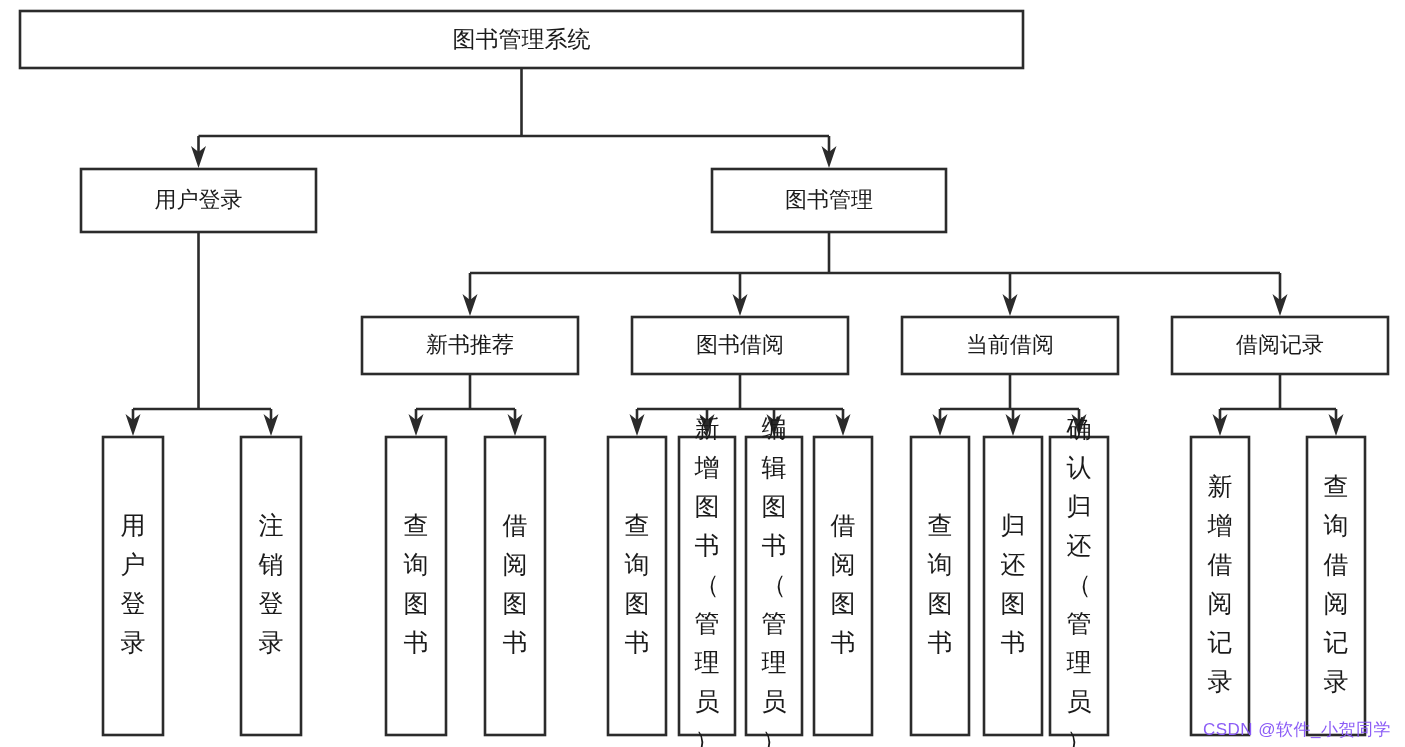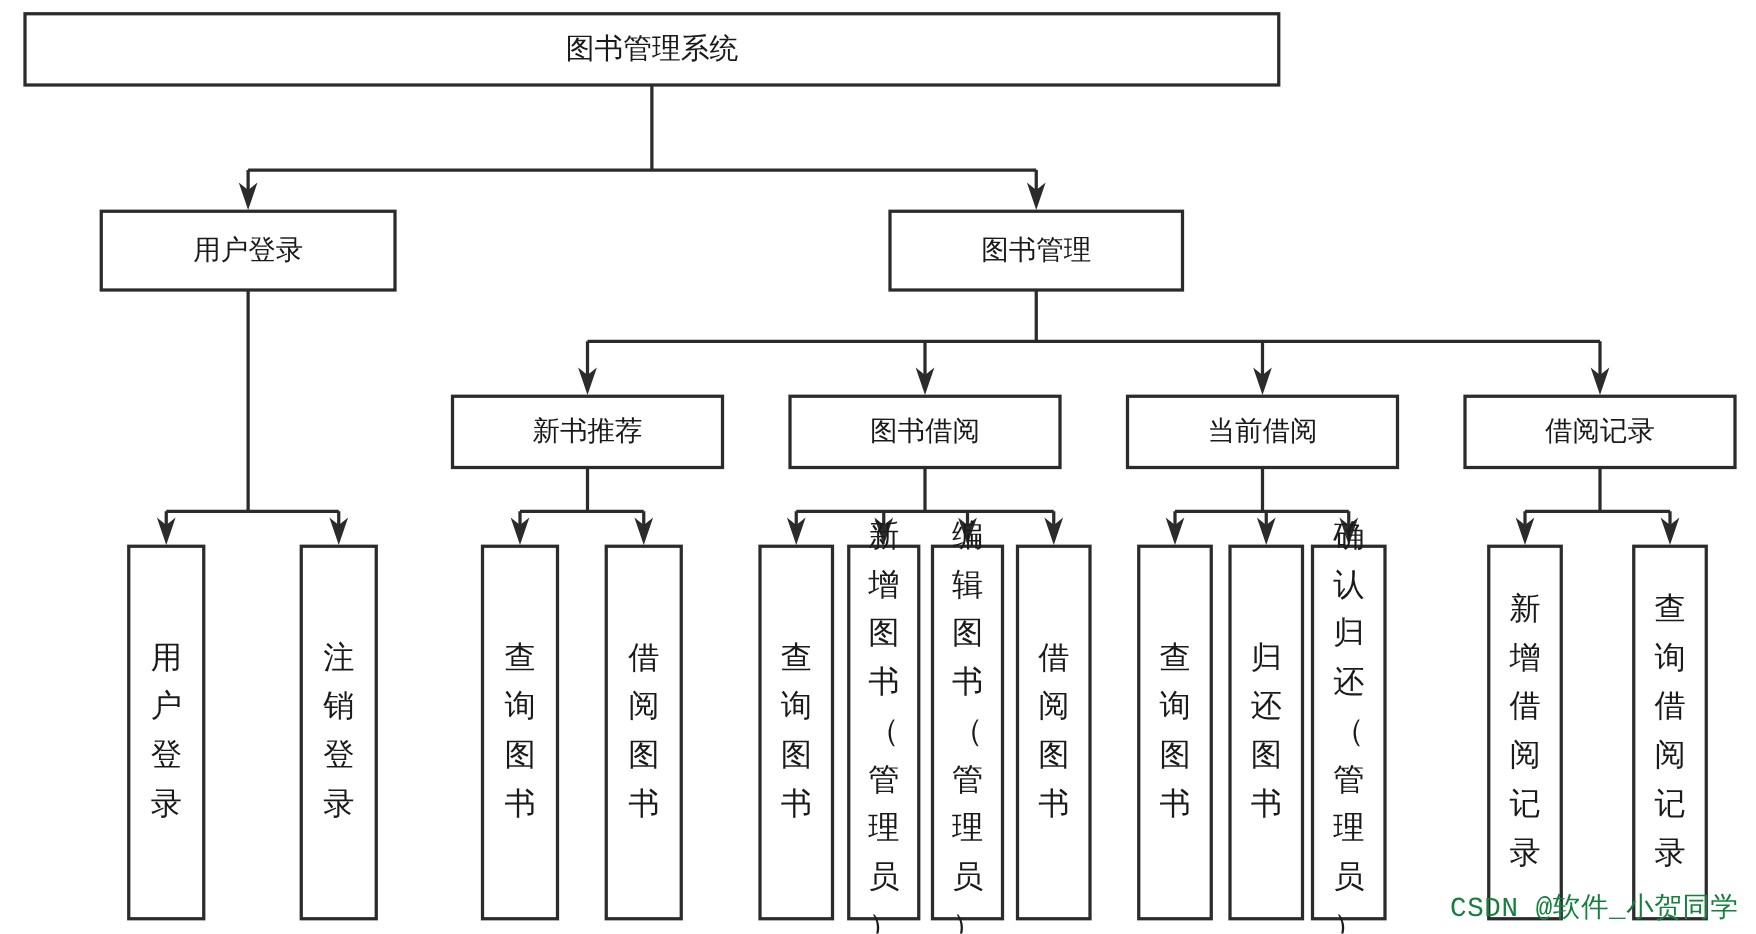--- a/index.html
+++ b/index.html
@@ -56,23 +56,23 @@
     fill: #1a1a1a;
     font-family: "Liberation Sans", "DejaVu Sans", sans-serif;
     font-size: 25px;
     text-anchor: middle;
     dominant-baseline: middle;
   }
   .watermark-text {
     position: absolute;
     right: 14px;
     bottom: 6px;
-    color: #15803d;
-    font-size: 22px;
-    font-family: Liberation Mono, monospace;
+    color: #8b5cf6;
+    font-size: 17px;
+    font-family: Liberation Sans, sans-serif;
     white-space: nowrap;
     letter-spacing: 0.5px;
     user-select: none;
   }
 </style>
 </head>
 <body>
 
 <div id="diagram-root">
   <svg class="diagram-canvas" viewBox="0 0 1405 747">

